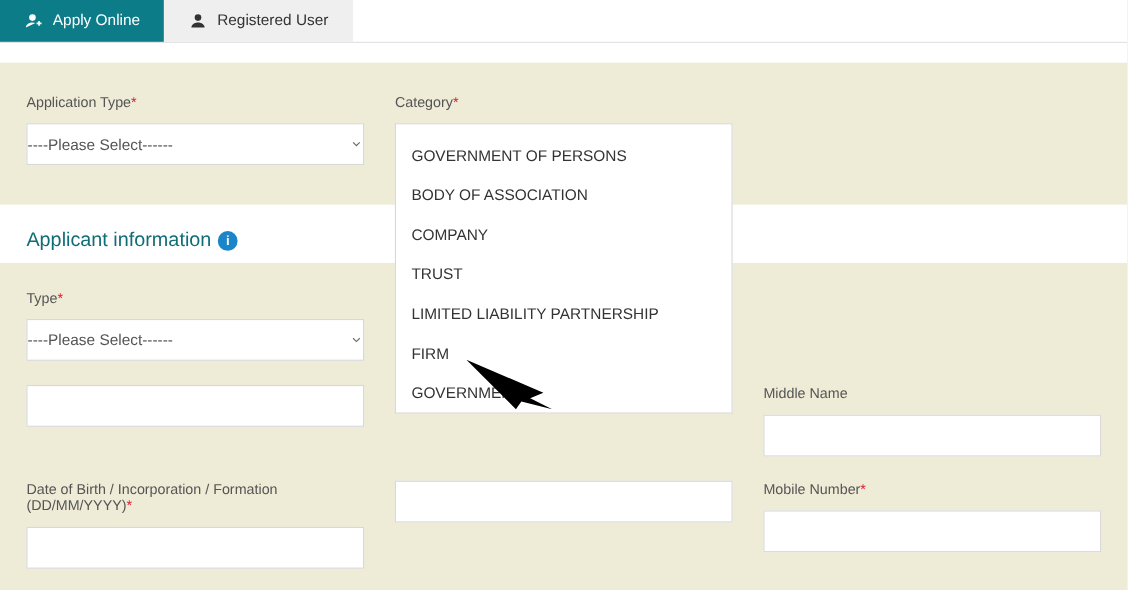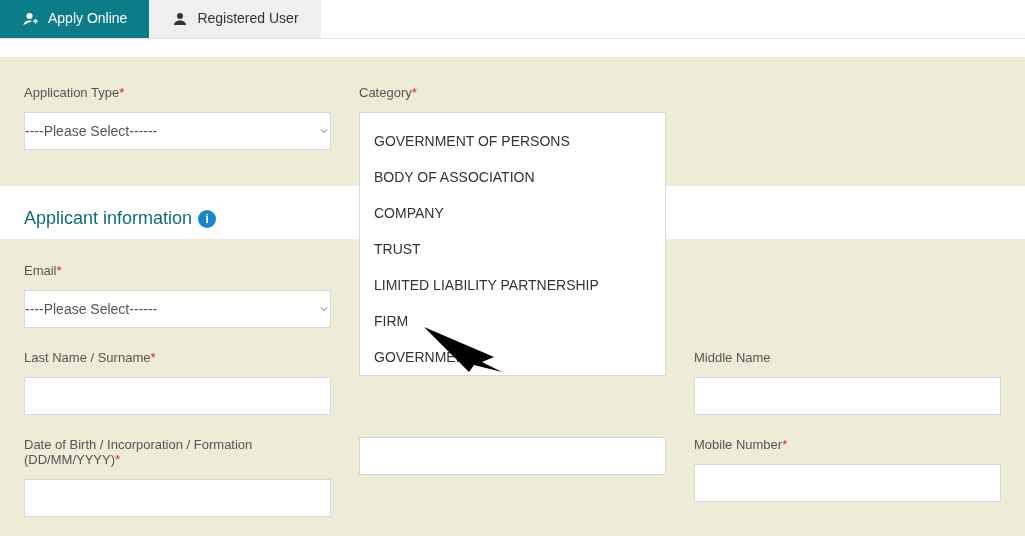--- a/index.html
+++ b/index.html
@@ -106,38 +106,35 @@
 
 <div class="section-heading">
   <span>Applicant information</span>
   <span class="info-circle">i</span>
 </div>
 
 <div class="section-beige" style="margin-top:0; padding-top:24px;">
   <div class="row">
     <div class="col">
       <span class="label">
-        <span>Email</span><span class="req">*</span>
+        <span>Type</span><span class="req">*</span>
       </span>
       <div class="select">
         <span>----Please Select------</span>
         <svg class="chev" viewBox="0 0 24 24" fill="none" stroke="#666" stroke-width="2">
             <path d="M6 9l6 6 6-6"></path>
           </svg>
       </div>
     </div>
     <div class="col"></div>
     <div class="col"></div>
   </div>
 
   <div class="row" style="margin-top:22px;">
     <div class="col">
-      <span class="label">
-        <span>Last Name / Surname</span><span class="req">*</span>
-      </span>
       <div class="input"></div>
     </div>
     <div class="col">
       
     </div>
     <div class="col">
       <span class="label">Middle Name</span>
       <div class="input"></div>
     </div>
   </div>

